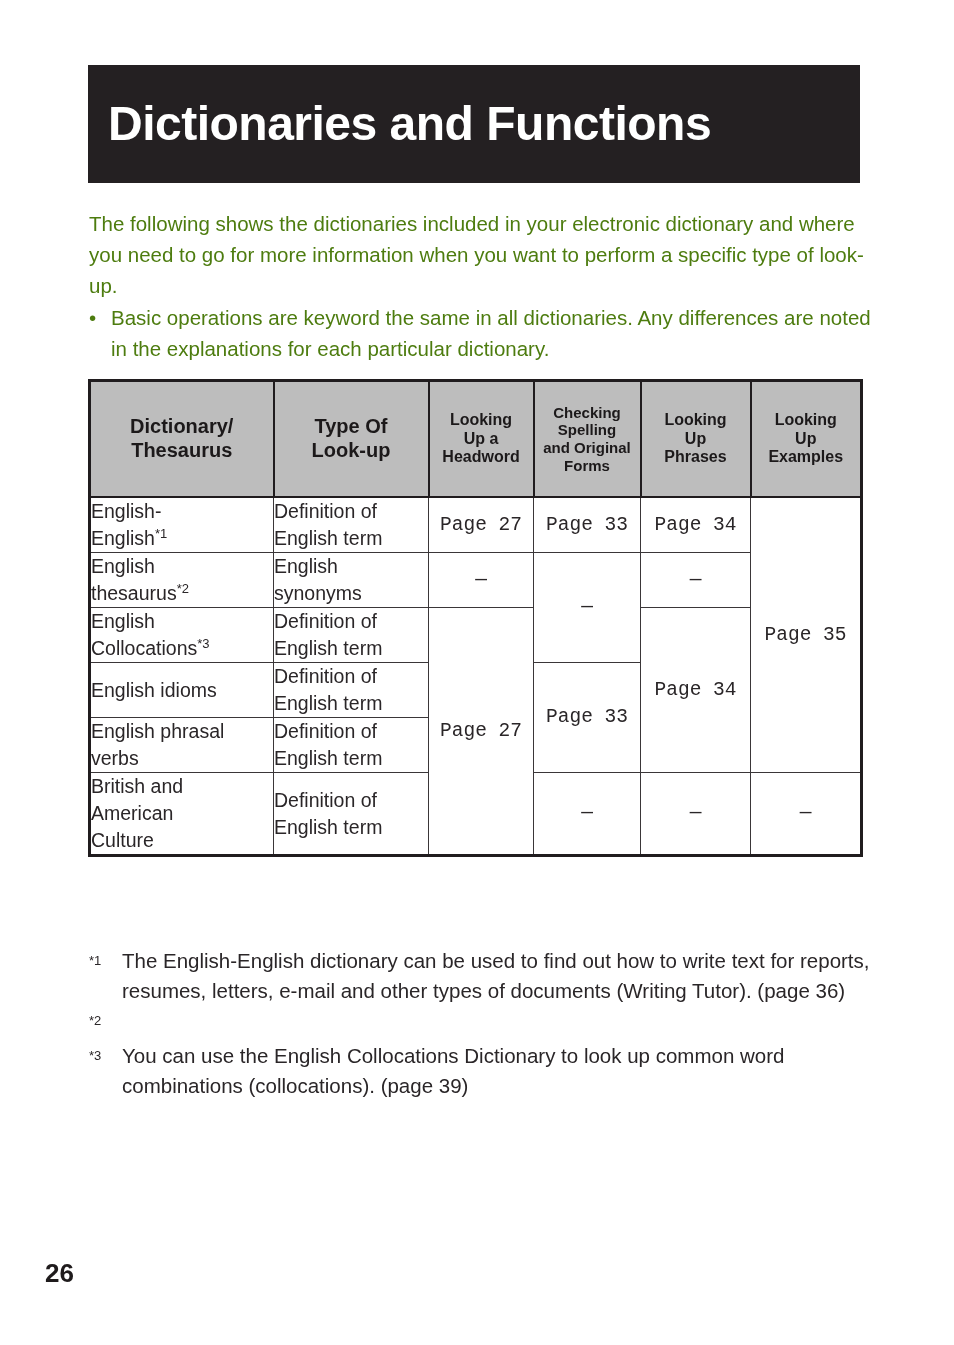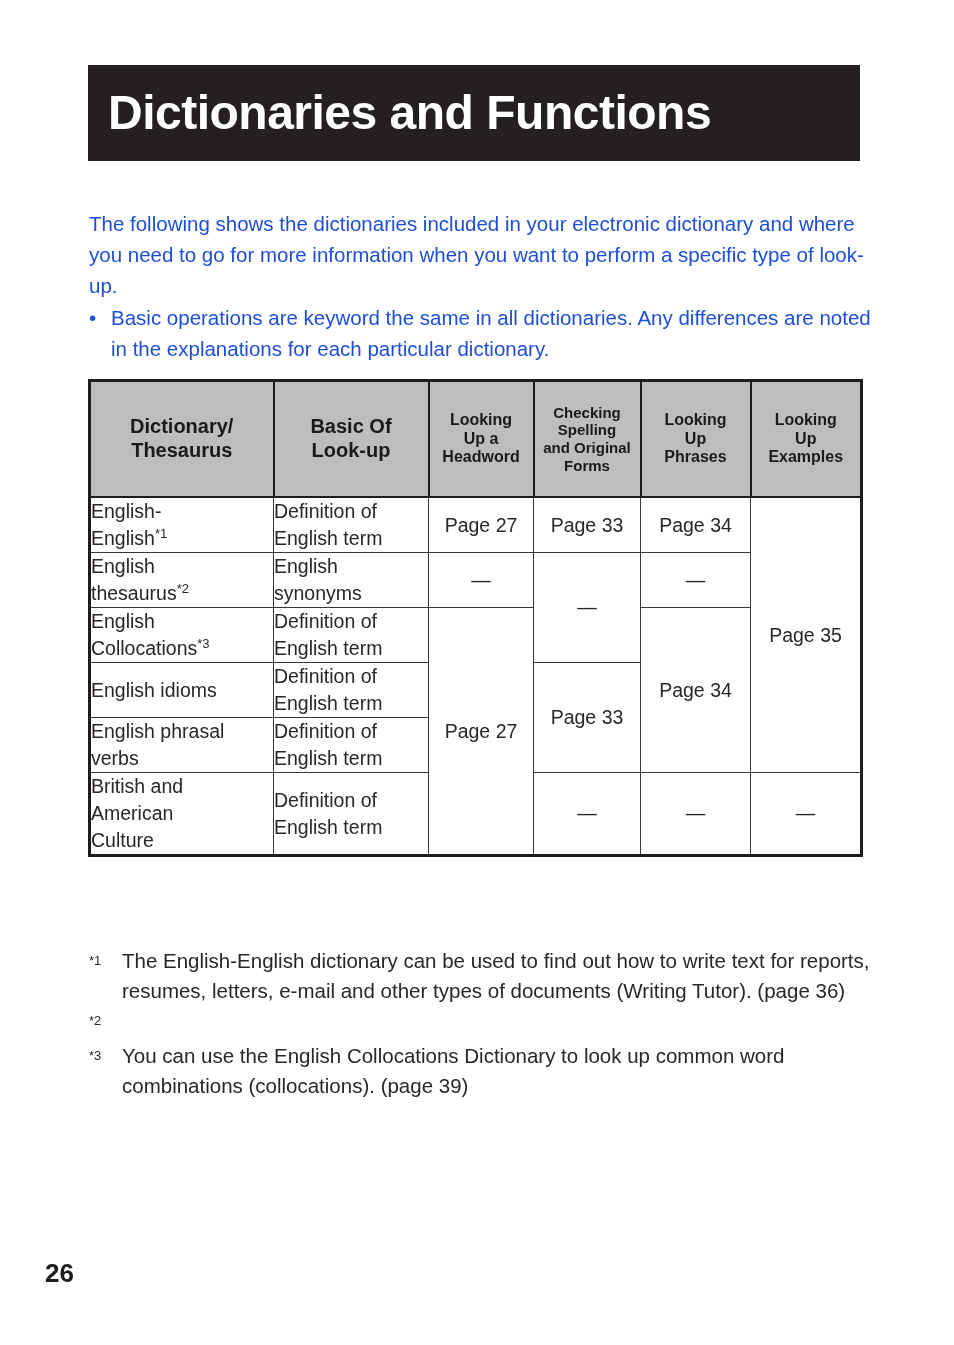--- a/index.html
+++ b/index.html
@@ -21,21 +21,21 @@
     position: absolute;
     inset: 0;
   }
 
   
   .title-banner {
     position: absolute;
     left: 88px;
     top: 65px;
     width: 772px;
-    height: 96px;
+    height: 118px;
     background: #242022;
     display: flex;
     align-items: center;
     justify-content: flex-start;
     box-sizing: border-box;
     padding-left: 20px;
   }
   .title-banner h1 {
     margin: 0;
     color: #ffffff;
@@ -48,21 +48,21 @@
   }
 
   
   .intro {
     position: absolute;
     left: 89px;
     top: 208px;
     width: 790px;
     font-size: 20.5px;
     line-height: 31px;
-    color: #1d4ed8;
+    color: #4d7c0f;
   }
   .intro p {
     margin: 0;
   }
   .bullet-row {
     display: flex;
     margin-top: 1px;
   }
   .bullet-dot {
     flex: 0 0 auto;
@@ -122,21 +122,21 @@
     padding: 9px 0 9px 14px;
     border-left: 2px solid #201c1e;
     border-right: 2px solid #201c1e;
     border-top: 2px solid #201c1e;
     border-bottom: 2px solid #201c1e;
   }
   .cell-center {
     text-align: center;
     padding: 6px 4px;
   }
-  .col-div-strong { border-left: 2px solid #201c1e; }
+  .col-div-strong { border-left: 2px solid #201c1e; font-family: Liberation Mono, monospace; }
 
   
   col.c1 { width: 184px; }
   col.c2 { width: 155px; }
   col.c3 { width: 105px; }
   col.c4 { width: 107px; }
   col.c5 { width: 110px; }
   col.c6 { width: 111px; }
 
   
@@ -211,21 +211,21 @@
           <col class="c5">
           <col class="c6">
       </colgroup>
       <thead>
         <tr>
           <th class="th-wide">
             <span>Dictionary/</span><br>
             <span>Thesaurus</span>
           </th>
           <th class="th-wide">
-            <span>Basic Of</span><br>
+            <span>Type Of</span><br>
             <span>Look-up</span>
           </th>
           <th class="th-narrow">
             <span>Looking</span><br>
             <span>Up a</span><br>
             <span>Headword</span>
           </th>
           <th class="th-small">
             <span>Checking</span><br>
             <span>Spelling</span><br>

